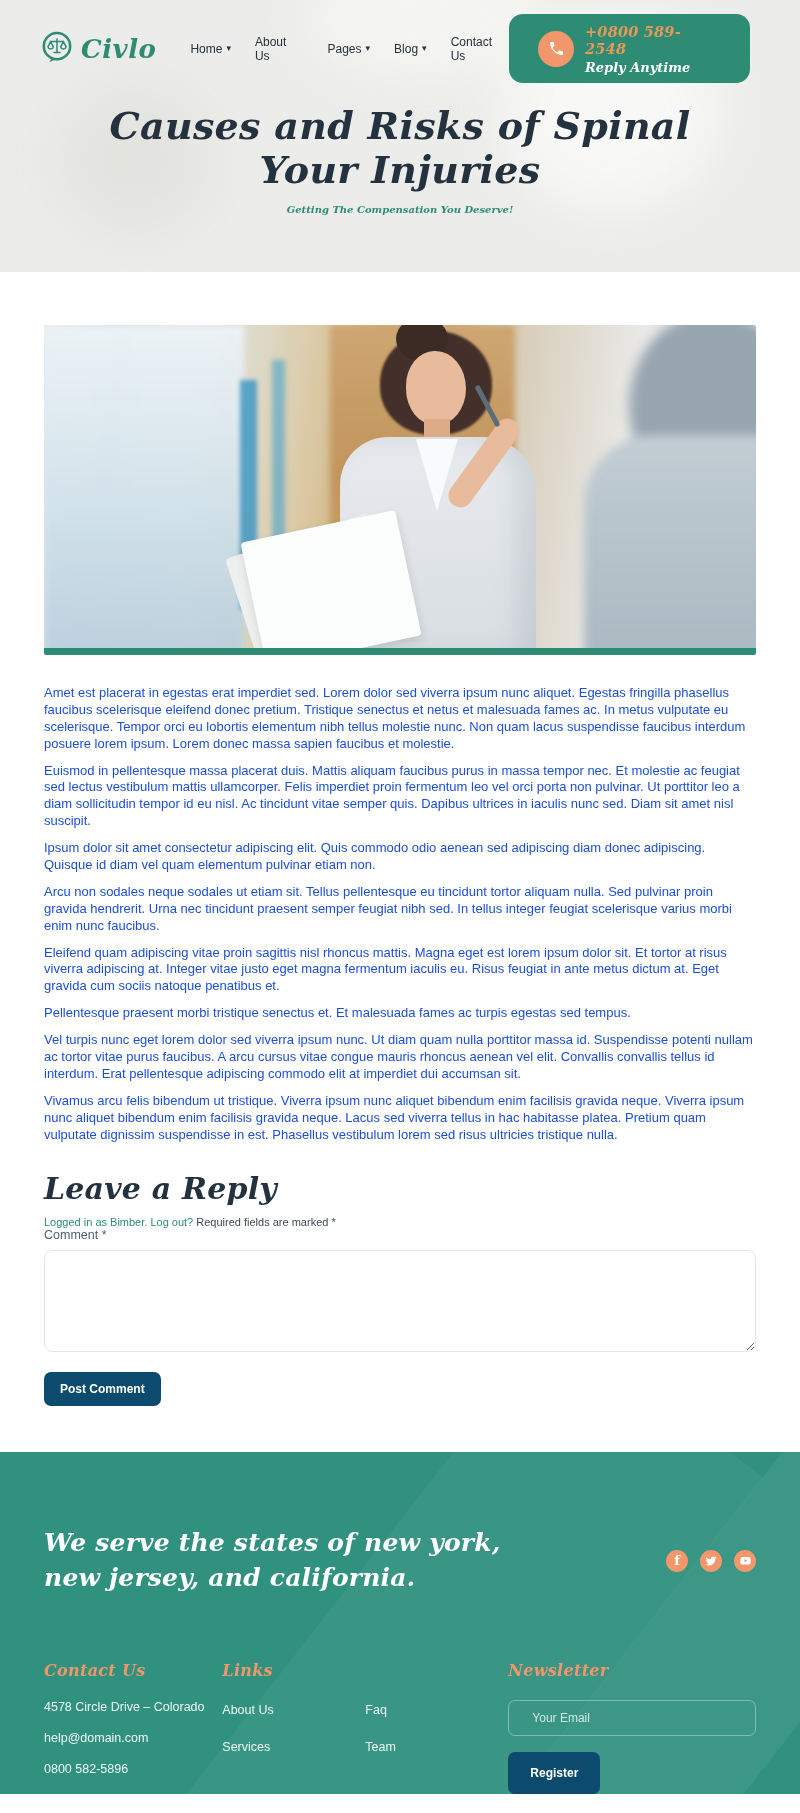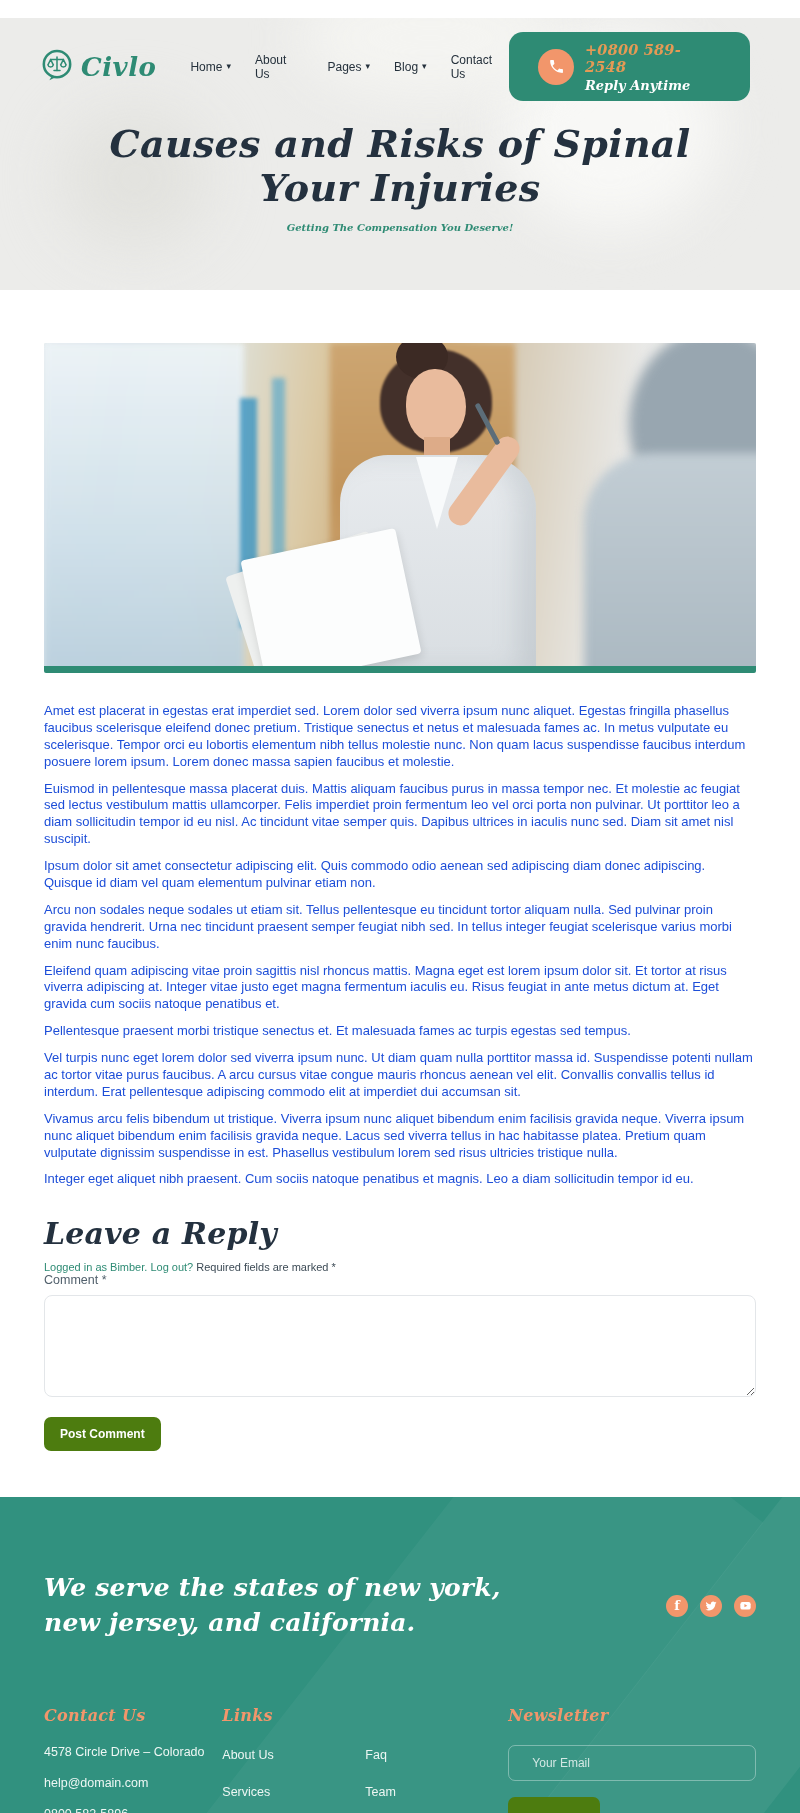--- a/index.html
+++ b/index.html
@@ -8,21 +8,20 @@
     background: #ffffff;
     font-family: "Liberation Sans", "DejaVu Sans", sans-serif;
     color: #51606c;
   }
   .serif { font-family: "DejaVu Serif", "Liberation Serif", serif; font-style: italic; font-weight: 700; }
 
   
   .hero {
     position: relative; height: 272px; overflow: hidden;
     background: #ececea;
-    margin-top: 18px;
   }
   .hx { position: absolute; border-radius: 50%; }
   .hx1 { left: 500px; top: 10px; width: 220px; height: 200px; background: #f8f8f6; filter: blur(28px); }
   .hx2 { left: 60px; top: 90px; width: 150px; height: 140px; background: #e2e2de; filter: blur(30px); }
   .hx3 { left: 300px; top: -40px; width: 260px; height: 120px; background: #f4f4f1; filter: blur(26px); }
 
   .topbar {
     position: relative; z-index: 2;
     display: flex; align-items: center;
     padding: 14px 50px 0 40px;
@@ -96,21 +95,21 @@
   .login-note a { color: #2E8B74; text-decoration: none; cursor: pointer; }
   .comment-label { display: block; font-size: 12.5px; color: #51606c; margin-bottom: 8px; }
   .comment-box {
     width: 100%; height: 102px; resize: vertical;
     border: 1px solid #e3e6e9; border-radius: 8px; background: #fff;
     padding: 10px 12px; font-family: "Liberation Sans", sans-serif; font-size: 13px; color: #51606c;
     outline: none;
   }
   .btn-orange {
     display: inline-block; border: none; cursor: pointer;
-    background: #4d7c0f; color: #ffffff; font-weight: 700;
+    background: #0c4a6e; color: #ffffff; font-weight: 700;
     font-family: "Liberation Sans", sans-serif; font-size: 12px;
     border-radius: 7px; padding: 10px 16px;
   }
   .post-btn { margin-top: 16px; }
 
   
   footer { position: relative; background: #31917F; overflow: hidden; color: #ffffff; }
   .fx { position: absolute; background: rgba(255,255,255,.045); transform: rotate(38deg); }
   .fx1 { left: 340px; top: -120px; width: 260px; height: 620px; }
   .fx2 { left: 580px; top: -60px; width: 180px; height: 700px; background: rgba(255,255,255,.06); }
@@ -238,21 +237,20 @@
 
     <div class="article-body">
       <p>Amet est placerat in egestas erat imperdiet sed. Lorem dolor sed viverra ipsum nunc aliquet. Egestas fringilla phasellus faucibus scelerisque eleifend donec pretium. Tristique senectus et netus et malesuada fames ac. In metus vulputate eu scelerisque. Tempor orci eu lobortis elementum nibh tellus molestie nunc. Non quam lacus suspendisse faucibus interdum posuere lorem ipsum. Lorem donec massa sapien faucibus et molestie.</p>
       <p>Euismod in pellentesque massa placerat duis. Mattis aliquam faucibus purus in massa tempor nec. Et molestie ac feugiat sed lectus vestibulum mattis ullamcorper. Felis imperdiet proin fermentum leo vel orci porta non pulvinar. Ut porttitor leo a diam sollicitudin tempor id eu nisl. Ac tincidunt vitae semper quis. Dapibus ultrices in iaculis nunc sed. Diam sit amet nisl suscipit.</p>
       <p>Ipsum dolor sit amet consectetur adipiscing elit. Quis commodo odio aenean sed adipiscing diam donec adipiscing. Quisque id diam vel quam elementum pulvinar etiam non.</p>
       <p>Arcu non sodales neque sodales ut etiam sit. Tellus pellentesque eu tincidunt tortor aliquam nulla. Sed pulvinar proin gravida hendrerit. Urna nec tincidunt praesent semper feugiat nibh sed. In tellus integer feugiat scelerisque varius morbi enim nunc faucibus.</p>
       <p>Eleifend quam adipiscing vitae proin sagittis nisl rhoncus mattis. Magna eget est lorem ipsum dolor sit. Et tortor at risus viverra adipiscing at. Integer vitae justo eget magna fermentum iaculis eu. Risus feugiat in ante metus dictum at. Eget gravida cum sociis natoque penatibus et.</p>
       <p>Pellentesque praesent morbi tristique senectus et. Et malesuada fames ac turpis egestas sed tempus.</p>
       <p>Vel turpis nunc eget lorem dolor sed viverra ipsum nunc. Ut diam quam nulla porttitor massa id. Suspendisse potenti nullam ac tortor vitae purus faucibus. A arcu cursus vitae congue mauris rhoncus aenean vel elit. Convallis convallis tellus id interdum. Erat pellentesque adipiscing commodo elit at imperdiet dui accumsan sit.</p>
       <p>Vivamus arcu felis bibendum ut tristique. Viverra ipsum nunc aliquet bibendum enim facilisis gravida neque. Viverra ipsum nunc aliquet bibendum enim facilisis gravida neque. Lacus sed viverra tellus in hac habitasse platea. Pretium quam vulputate dignissim suspendisse in est. Phasellus vestibulum lorem sed risus ultricies tristique nulla.</p>
-      <p>Integer eget aliquet nibh praesent. Cum sociis natoque penatibus et magnis. Leo a diam sollicitudin tempor id eu.</p>
     </div>
 
     <section class="reply">
       <h2 class="serif">Leave a Reply</h2>
       <p class="login-note">
         <a>Logged in as Bimber. Log out?</a>
         <span>Required fields are marked *</span>
       </p>
       <label class="comment-label">Comment *</label>
       <textarea class="comment-box" style=""></textarea>

